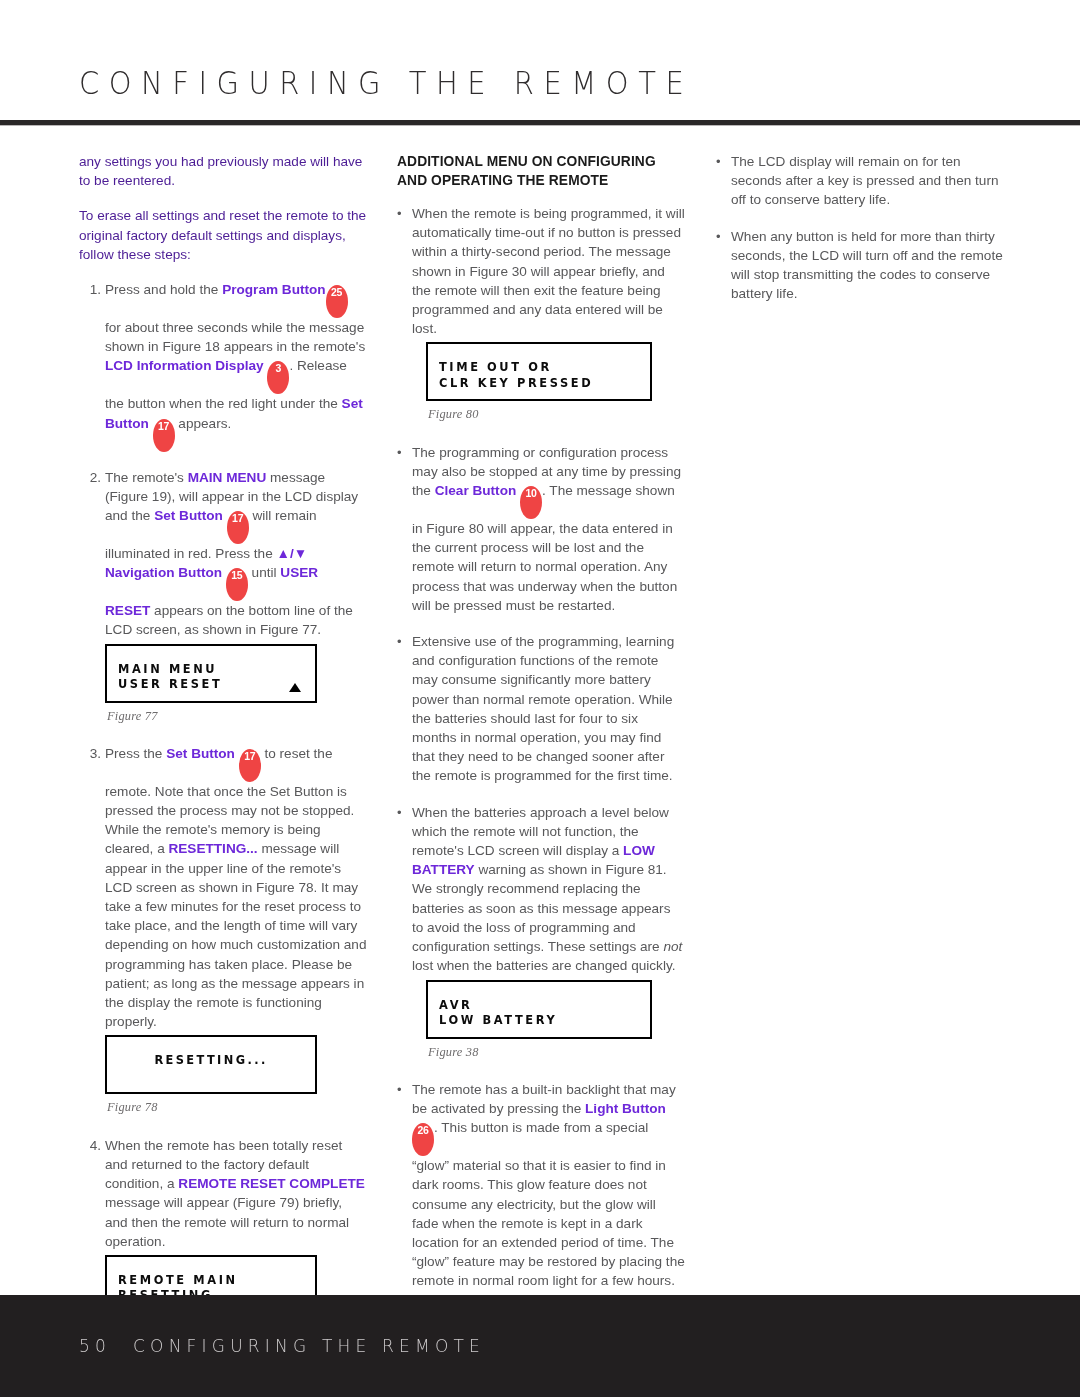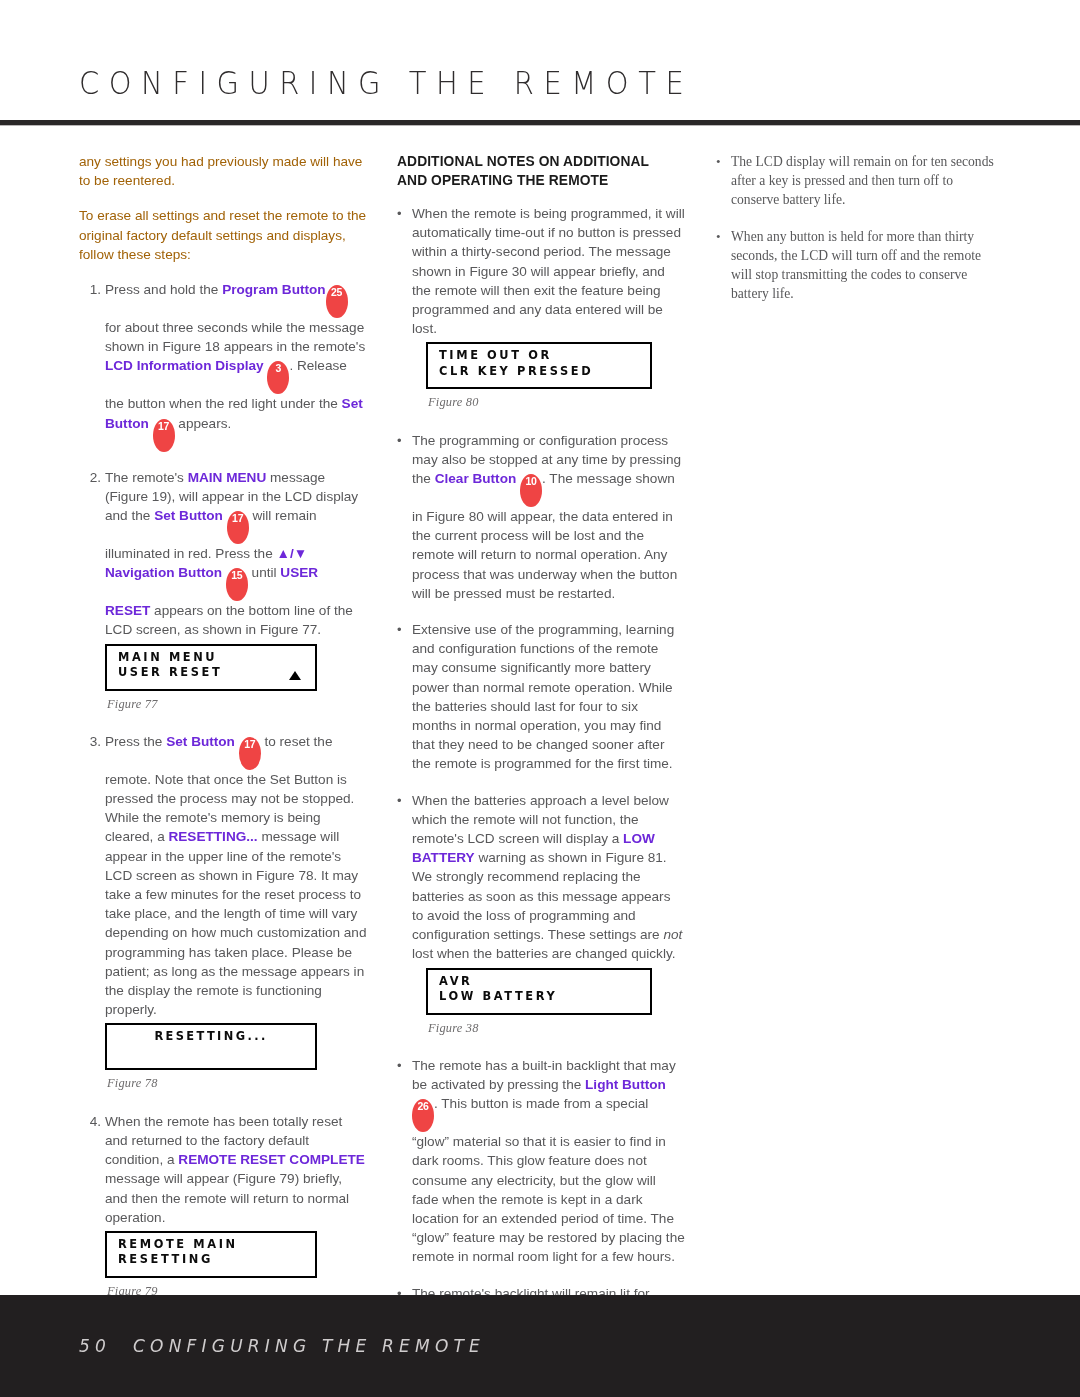--- a/index.html
+++ b/index.html
@@ -14,37 +14,37 @@
     position:absolute;left:79px;top:64px;
     font-family:"DejaVu Sans",sans-serif;
     font-size:29px;font-weight:300;letter-spacing:9.5px;
     color:#2f2c2d;white-space:nowrap;
     transform:scaleY(1.12);transform-origin:left top;
   }
   .header-rule{position:absolute;left:0;top:120px;width:1080px;height:5px;background:#2a2728;}
   .header-rule:after{content:"";position:absolute;left:0;top:5px;width:1080px;height:1px;background:#b9b6b7;}
 
   
-  .page-footer{position:absolute;left:0;top:1295px;width:1080px;height:102px;background:#221f20;font-style:italic;}
+  .page-footer{position:absolute;left:0;top:1295px;width:1080px;height:102px;background:#221f20;}
   .footer-inner{position:absolute;left:79px;top:41px;white-space:nowrap;
     font-family:"DejaVu Sans",sans-serif;font-size:17px;font-weight:300;
     letter-spacing:5.2px;color:#cfcccd;}
   .footer-num{margin-right:22px;}
 
   
   .columns{position:absolute;left:0;top:152px;width:1080px;}
   .col{position:absolute;top:0;width:288px;}
   .col-1{left:79px;}
   .col-2{left:397px;}
-  .col-3{left:716px;font-family:Liberation Serif, serif;}
+  .col-3{left:716px;}
 
   
   p.body{
     margin:0 0 16px 0;
-    font-size:13.6px;line-height:19.2px;color:#a16207;
+    font-size:13.6px;line-height:19.2px;color:#4c1d95;
     text-align:left;
   }
   b,strong{color:#6d28d9;font-weight:bold;}
   i,em{font-style:italic;}
 
   
   .sec-head{
     margin:0 0 14px 0;
     font-size:13.8px;line-height:19px;font-weight:bold;color:#1b1b1b;
     letter-spacing:0.1px;
@@ -76,21 +76,21 @@
     font-family:"Liberation Sans",sans-serif;
     font-size:10.5px;font-weight:bold;line-height:15px;
     height:33px;min-width:20px;padding:0 1px;text-align:center;
     vertical-align:-2px;letter-spacing:-0.3px;
     transform:scaleX(1.0);
   }
 
   
   .lcd{
     box-sizing:border-box;border:2.5px solid #000;background:#fff;
-    width:212px;padding:4px 11px 8px 11px;margin:4px 1px 3px 0;position:relative;
+    width:212px;padding:16px 11px 8px 11px;margin:4px 1px 3px 0;position:relative;
   }
   .lcd.wide{width:226px;}
   .lcd-line{
     font-family:"DejaVu Sans",sans-serif;
     font-size:11.4px;font-weight:bold;line-height:15.5px;
     letter-spacing:2.6px;color:#0c0c0c;white-space:pre;
   }
   .lcd-line.center{text-align:center;letter-spacing:2.4px;}
   .lcd-spacer{height:15.5px;}
   .lcd-arrow{
@@ -165,21 +165,21 @@
           <div class="figcap">Figure 79</div>
         </div>
       </li>
 
     </ol>
   </div>
 
   <div class="col col-2">
 
     <div class="sec-head">
-      <span>ADDITIONAL NOTES ON ADDITIONAL</span><br>
+      <span>ADDITIONAL MENU ON CONFIGURING</span><br>
       <span>AND OPERATING THE REMOTE</span>
     </div>
 
     <ul class="bullets">
 
       <li>
         <span>When the remote is being programmed, it will automatically time-out if no button is pressed within a thirty-second period. The message shown in Figure 30 will appear briefly, and the remote will then exit the feature being programmed and any data entered will be lost.</span>
         <div class="lcd-wrap c2">
           <div class="lcd wide">
             <div class="lcd-line">TIME OUT OR</div>

